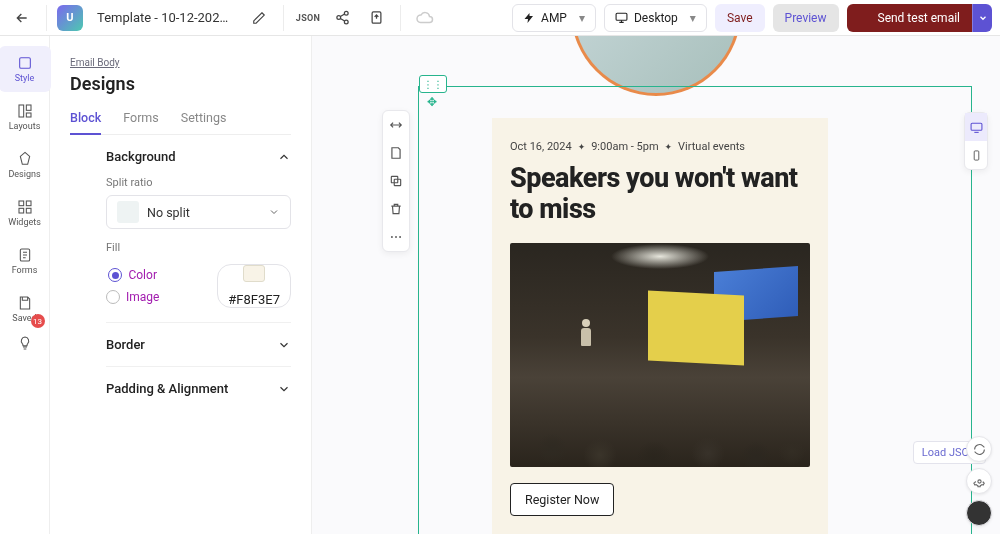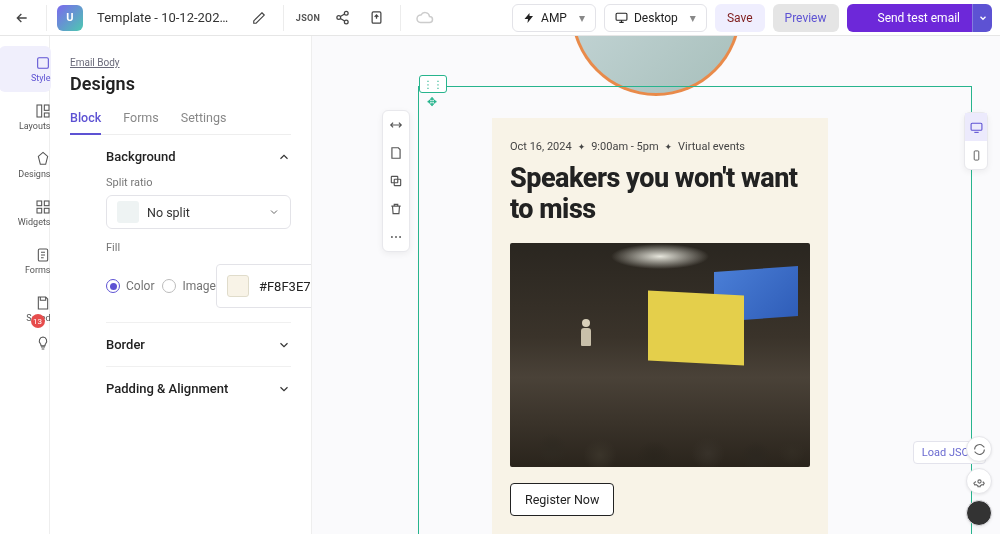--- a/index.html
+++ b/index.html
@@ -13,29 +13,29 @@
   .title { font-size: 13px; color: #333; padding: 0 8px; max-width: 150px; white-space: nowrap; overflow: hidden; text-overflow: ellipsis; }
   .json-pill { font-size: 9px; font-weight: 700; color: #555; letter-spacing: 0.3px; }
   .vsep { width: 1px; height: 26px; background: #ececec; margin: 0 4px; }
   .cloud { color: #ccc; }
   .tb-right { display: flex; align-items: center; gap: 8px; }
   .seg { display: flex; align-items: center; gap: 6px; height: 28px; padding: 0 10px; border: 1px solid #e3e3e8; border-radius: 6px; cursor: pointer; background:#fff; font-size:12px; }
   .seg .chev { color:#888; margin-left:6px; }
   .btn { height: 28px; padding: 0 12px; border-radius: 6px; display:flex; align-items:center; font-size:12px; cursor:pointer; }
   .btn.save { background:#efeefe; color:#7f1d1d; }
   .btn.preview { background:#e5e5e5; color:#5d52d3; }
-  .btn.send { background:#6d28d9; color:#fff;padding-left:31px; }
+  .btn.send { background:#7f1d1d; color:#fff;padding-left:31px; }
   .send-wrap { display:flex; }
   .send-chev { width:20px; background:#5d52d3; color:#fff; display:flex; align-items:center; justify-content:center; border-left:1px solid rgba(255,255,255,.25); border-radius:0 6px 6px 0; cursor:pointer; }
   .btn.send { border-radius:6px 0 0 6px; }
 
   
   .main { display:flex; height: calc(534px - 36px); }
   .rail { width: 50px; border-right:1px solid #eee; display:flex; flex-direction:column; align-items:center; padding-top:10px; gap:2px; position:relative; }
-  .rail-item { width:52px; height:46px; display:flex; flex-direction:column; align-items:flex-end; justify-content:center; gap:2px; font-size:9px; color:#555; cursor:pointer; border-radius:6px; }
+  .rail-item { width:52px; height:46px; display:flex; flex-direction:column; align-items:center; justify-content:center; gap:2px; font-size:9px; color:#555; cursor:pointer; border-radius:6px; }
   .rail-item.active { background:#f0effc; color:#5d52d3; }
   .rail-bottom { position:absolute; bottom:14px; }
   .bulb-badge { position:relative; }
   .badge { position:absolute; top:-6px; right:6px; background:#e64c4c; color:#fff; font-size:8px; width:14px; height:14px; border-radius:50%; display:flex; align-items:center; justify-content:center; }
 
   .panel { width: 262px; border-right:1px solid #eee; padding: 18px 20px 10px; overflow-y:auto; }
   .crumb { font-size:10px; color:#6a6a7a; text-decoration: underline; cursor:pointer; }
   .panel h2 { font-size:18px; font-weight:600; margin-top:4px; }
   .tabs { display:flex; gap:22px; margin-top:16px; border-bottom:1px solid #eee; }
   .tab { font-size:12.5px; color:#888; padding-bottom:8px; cursor:pointer; }
@@ -43,26 +43,26 @@
 
   .sec { border-bottom:1px solid #f0f0f0; padding:14px 0;margin-left:36px; }
   .sec-head { display:flex; justify-content:space-between; align-items:center; cursor:pointer; }
   .sec-head h3 { font-size:13px; font-weight:500; color:#222; }
   .seclabel { font-size:11px; color:#777; margin-top:12px; }
   .select { margin-top:6px; height:34px; border:1px solid #e3e3e8; border-radius:6px; display:flex; align-items:center; padding:0 10px; justify-content:space-between; cursor:pointer; font-size:12.5px; color:#333; }
   .select .sw { width:22px; height:22px; background:#eef3f3; border-radius:3px; margin-right:8px; }
   .select-left { display:flex; align-items:center; }
 
   .fill-row { display:flex; justify-content:space-between; align-items:center; margin-top:10px; }
-  .radios { display:flex; gap:8px; font-size:12px; color:#737373;align-items:center; }
+  .radios { display:flex; flex-direction:column; gap:8px; font-size:12px; color:#a21caf;align-items:center; }
   .radio { display:flex; align-items:center; gap:6px; cursor:pointer; }
   .ring { width:14px; height:14px; border-radius:50%; border:1.5px solid #bbb; display:flex; align-items:center; justify-content:center; }
   .ring.sel { border-color:#5d52d3; }
   .dot { width:7px; height:7px; border-radius:50%; background:#5d52d3; }
-  .colorbox { display:flex; align-items:center; gap:10px; border:1px solid #e3e3e8; border-radius:4px; height:44px; padding:0 10px; }
+  .colorbox { display:flex; align-items:center; gap:10px; border:1px solid #e3e3e8; border-radius:14px; height:44px; padding:0 10px;flex-direction:column; }
   .swatch { width:22px; height:22px; background:#F8F3E7; border:1px solid #e0dccb; border-radius:3px; }
 
   
   .canvas-wrap { flex:1; background:#fafafc; position:relative; overflow:hidden; }
   .float-tools { position:absolute; left:70px; top:74px; width:28px; background:#fff; border:1px solid #e8e8ec; border-radius:6px; display:flex; flex-direction:column; box-shadow:0 2px 6px rgba(0,0,0,.06); z-index:5;}
   .ft { height:28px; display:flex; align-items:center; justify-content:center; color:#555; cursor:pointer; }
   .dev-toggle { position:absolute; right:12px; top:76px; width:24px; background:#fff; border:1px solid #e8e8ec; border-radius:6px; display:flex; flex-direction:column; box-shadow:0 2px 6px rgba(0,0,0,.06); z-index:5; }
   .dev-toggle .ft.on { background:#eceafc; color:#5d52d3; }
 
   .half-circle { position:absolute; left:50%; top:-40px; transform:translateX(-50%); width:170px; height:100px; border:3px solid #e98a4a; border-top:none; border-radius:0 0 120px 120px; background:linear-gradient(135deg,#c4d5d6,#a7bfbb); }

